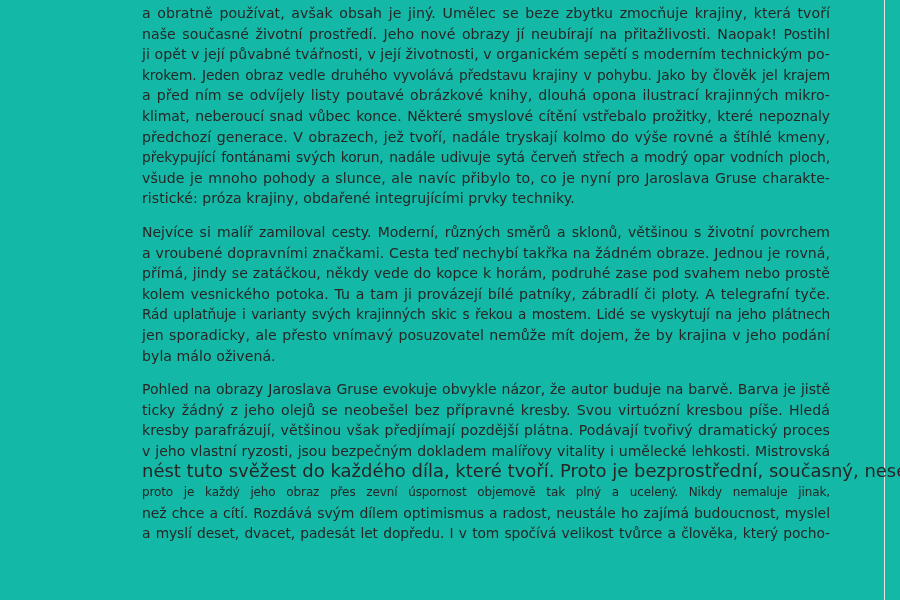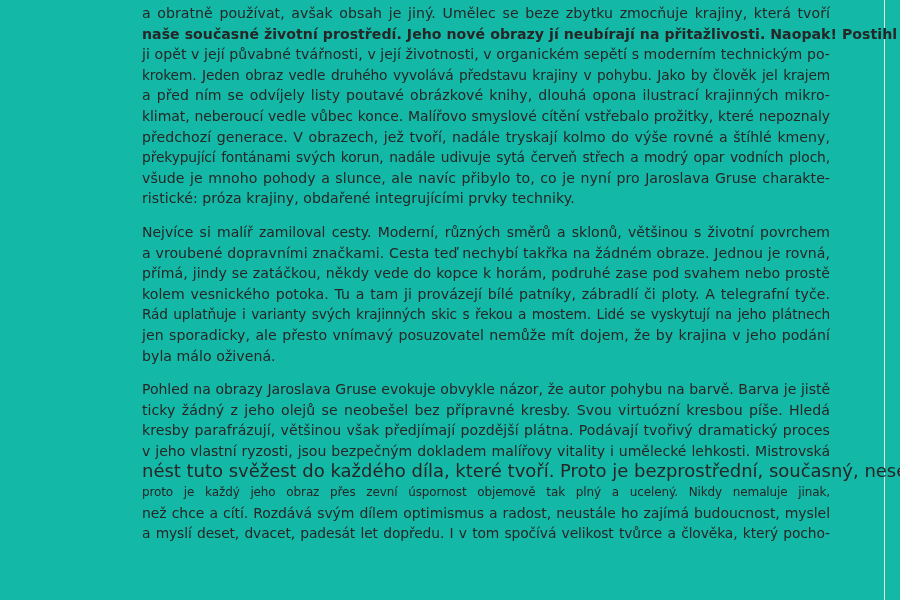--- a/index.html
+++ b/index.html
@@ -51,41 +51,41 @@
   }
 </style>
 </head>
 <body>
 
 <div class="page">
   <div class="page-edge"></div>
   <div class="text-block" id="text-block">
       <div class="paragraph">
         <span class="line" style="display: block; width: 688px;">a obratně používat, avšak obsah je jiný. Umělec se beze zbytku zmocňuje krajiny, která tvoří</span>
-        <span class="line" style="display: block; width: 688px; font-weight: bold;">naše současné životní prostředí. Jeho nové obrazy jí neubírají na přitažlivosti. Naopak! Postihl</span>
+        <span class="line" style="display: block; width: 688px;">naše současné životní prostředí. Jeho nové obrazy jí neubírají na přitažlivosti. Naopak! Postihl</span>
         <span class="line" style="display: block; width: 688px;">ji opět v její půvabné tvářnosti, v její životnosti, v organickém sepětí s moderním technickým po-</span>
         <span class="line" style="display: block; width: 688px; letter-spacing: -0.144681px; font-size: 13.76px;">krokem. Jeden obraz vedle druhého vyvolává představu krajiny v pohybu. Jako by člověk jel krajem</span>
         <span class="line" style="display: block; width: 688px;">a před ním se odvíjely listy poutavé obrázkové knihy, dlouhá opona ilustrací krajinných mikro-</span>
-        <span class="line" style="display: block; width: 688px; letter-spacing: -0.0518732px; font-size: 13.9781px;">klimat, neberoucí vedle vůbec konce. Malířovo smyslové cítění vstřebalo prožitky, které nepoznaly</span>
+        <span class="line" style="display: block; width: 688px; letter-spacing: -0.0518732px; font-size: 13.9781px;">klimat, neberoucí snad vůbec konce. Některé smyslové cítění vstřebalo prožitky, které nepoznaly</span>
         <span class="line" style="display: block; width: 688px;">předchozí generace. V obrazech, jež tvoří, nadále tryskají kolmo do výše rovné a štíhlé kmeny,</span>
         <span class="line" style="display: block; width: 688px; letter-spacing: -0.119658px; font-size: 13.8188px;">překypující fontánami svých korun, nadále udivuje sytá červeň střech a modrý opar vodních ploch,</span>
         <span class="line" style="display: block; width: 688px;">všude je mnoho pohody a slunce, ale navíc přibylo to, co je nyní pro Jaroslava Gruse charakte-</span>
         <span class="line last" style="display: block; width: 688px;">ristické: próza krajiny, obdařené integrujícími prvky techniky.</span>
       </div>
       <div class="paragraph">
         <span class="line" style="display: block; width: 688px; letter-spacing: -0.0260492px; font-size: 14.0388px;">Nejvíce si malíř zamiloval cesty. Moderní, různých směrů a sklonů, většinou s životní povrchem</span>
         <span class="line" style="display: block; width: 688px;">a vroubené dopravními značkami. Cesta teď nechybí takřka na žádném obraze. Jednou je rovná,</span>
         <span class="line" style="display: block; width: 688px;">přímá, jindy se zatáčkou, někdy vede do kopce k horám, podruhé zase pod svahem nebo prostě</span>
         <span class="line" style="display: block; width: 688px;">kolem vesnického potoka. Tu a tam ji provázejí bílé patníky, zábradlí či ploty. A telegrafní tyče.</span>
         <span class="line" style="display: block; width: 688px; letter-spacing: -0.169492px; font-size: 13.7017px;">Rád uplatňuje i varianty svých krajinných skic s řekou a mostem. Lidé se vyskytují na jeho plátnech</span>
         <span class="line" style="display: block; width: 688px;">jen sporadicky, ale přesto vnímavý posuzovatel nemůže mít dojem, že by krajina v jeho podání</span>
         <span class="line last" style="display: block; width: 688px;">byla málo oživená.</span>
       </div>
       <div class="paragraph">
-        <span class="line" style="display: block; width: 688px; letter-spacing: -0.0260492px; font-size: 14.0388px;">Pohled na obrazy Jaroslava Gruse evokuje obvykle názor, že autor pohybu na barvě. Barva je jistě</span>
+        <span class="line" style="display: block; width: 688px; letter-spacing: -0.0260492px; font-size: 14.0388px;">Pohled na obrazy Jaroslava Gruse evokuje obvykle názor, že autor buduje na barvě. Barva je jistě</span>
         <span class="line" style="display: block; width: 688px;">ticky žádný z jeho olejů se neobešel bez přípravné kresby. Svou virtuózní kresbou píše. Hledá</span>
         <span class="line" style="display: block; width: 688px;">kresby parafrázují, většinou však předjímají pozdější plátna. Podávají tvořivý dramatický proces</span>
         <span class="line" style="display: block; width: 688px; letter-spacing: -0.0173913px; font-size: 14.0591px;">v jeho vlastní ryzosti, jsou bezpečným dokladem malířovy vitality i umělecké lehkosti. Mistrovská</span>
         <span class="line" style="display: block; width: 688px; letter-spacing: -0.0173913px; font-size: 18px;">nést tuto svěžest do každého díla, které tvoří. Proto je bezprostřední, současný, nesentimentální,</span>
         <span class="line" style="display: block; width: 688px; letter-spacing: -0.119658px; font-size: 12px;">proto je každý jeho obraz přes zevní úspornost objemově tak plný a ucelený. Nikdy nemaluje jinak,</span>
         <span class="line" style="display: block; width: 688px; letter-spacing: -0.0518732px; font-size: 13.9781px;">než chce a cítí. Rozdává svým dílem optimismus a radost, neustále ho zajímá budoucnost, myslel</span>
         <span class="line" style="display: block; width: 688px; letter-spacing: -0.11127px; font-size: 13.8385px;">a myslí deset, dvacet, padesát let dopředu. I v tom spočívá velikost tvůrce a člověka, který pocho-</span>
       </div>
     </div>
 </div>

